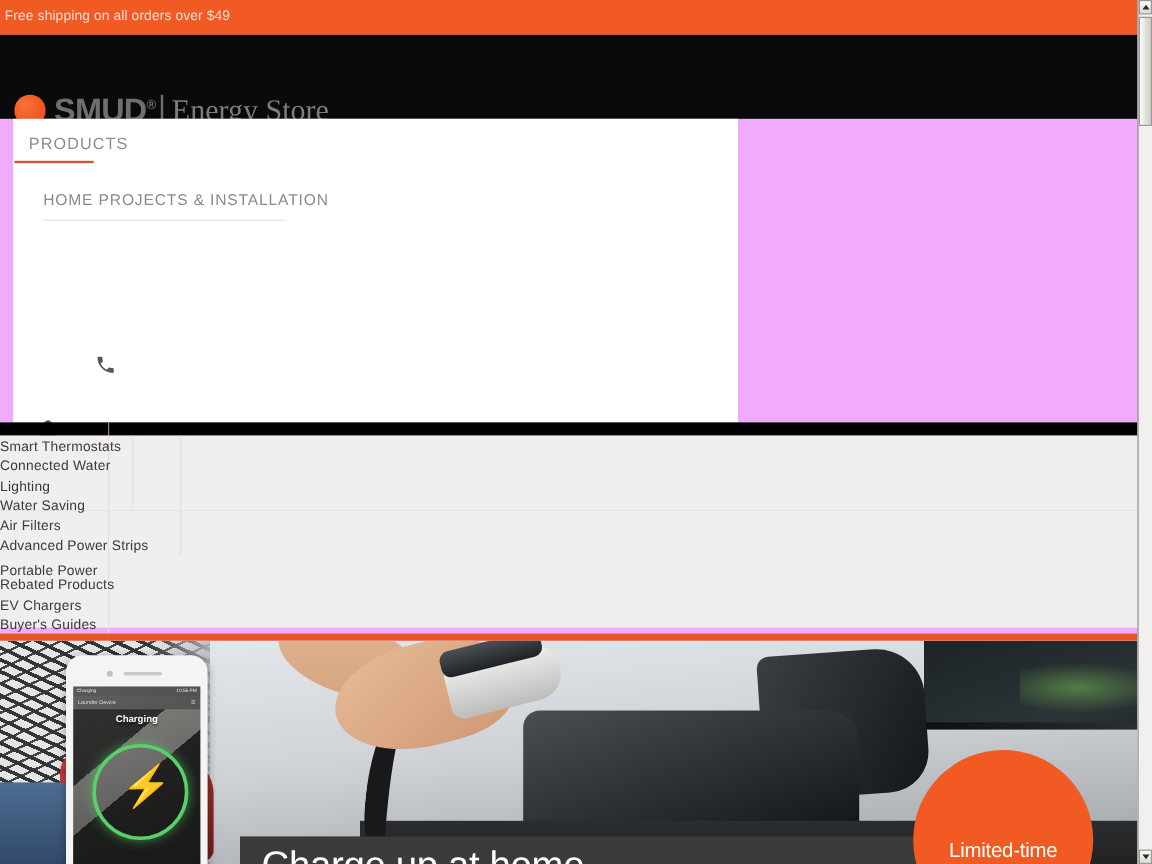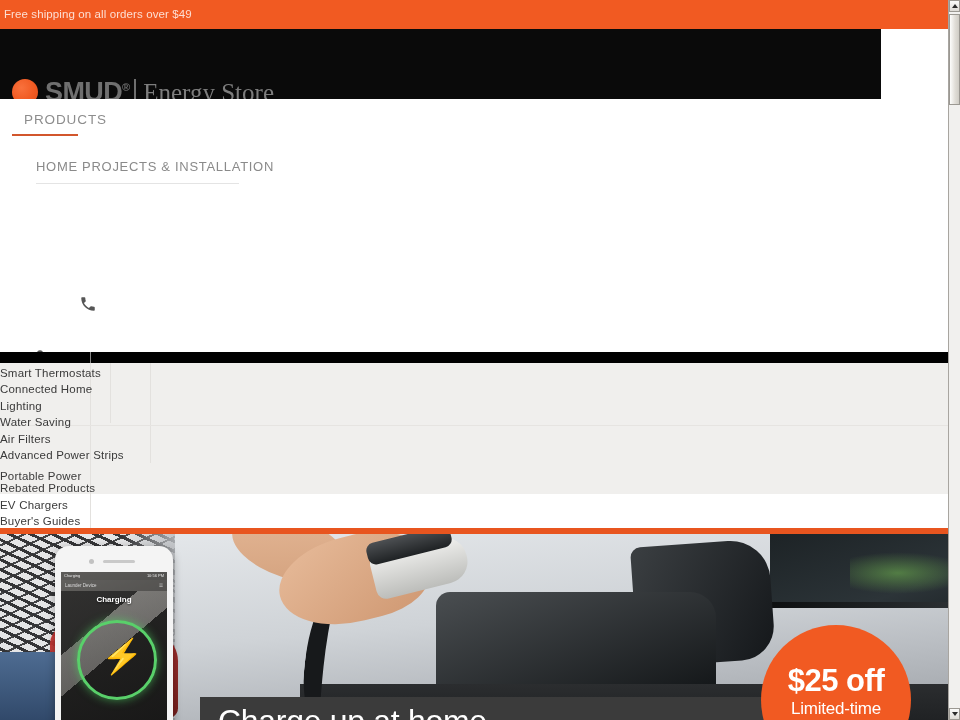--- a/index.html
+++ b/index.html
@@ -1,32 +1,32 @@
 <!DOCTYPE html>
 <html><head>
 <meta charset="utf-8">
 <style>
   html,body{margin:0;padding:0;}
   body{
     width:960px;height:720px;overflow:hidden;
     font-family:"Liberation Sans",sans-serif;
     background:#000;position:relative;
   }
-  .page{position:absolute;left:0;top:0;width:948px;height:720px;overflow:hidden;background:#ffffff;}
+  .page{position:absolute;left:0;top:0;width:948px;height:720px;overflow:hidden;background:#f0abfc;}
 
   
   .announce{
     position:absolute;left:0;top:0;width:948px;height:29px;
     background:#f15a22;color:#fdded3;
     font-size:11.5px;line-height:29px;padding-left:4px;
     box-sizing:border-box;letter-spacing:.1px;white-space:nowrap;
   }
 
   
-  .header{position:absolute;left:0;top:29px;width:881px;height:70px;background:#0a0a0a;}
+  .header{position:absolute;left:0;top:29px;width:948px;height:70px;background:#0a0a0a;}
   .logo{position:absolute;left:12px;top:47px;display:flex;align-items:center;height:32px;}
   .logo-dot{
     width:26px;height:26px;border-radius:50%;
     background:radial-gradient(circle at 36% 34%,#f9713c 0%,#f05a22 55%,#df4f19 100%);
     margin-right:7px;flex:none;
   }
   .logo-smud{
     font-family:"Liberation Sans",sans-serif;font-weight:bold;
     font-size:27px;color:#6f6f6f;letter-spacing:-0.6px;line-height:1;
     position:relative;
@@ -65,21 +65,21 @@
   .ic-user{left:20px;top:249px;}
   .ic-cart{left:20px;top:302px;}
   .dd-icon svg{display:block;fill:#565656;}
 
   
   .blackstrip{position:absolute;left:0;top:352px;width:948px;height:11px;background:#000;}
   .tick{position:absolute;left:90px;top:352px;width:1px;height:11px;background:#888;}
 
   
   .cats{
-    position:absolute;left:0;top:363px;width:948px;height:131px;
+    position:absolute;left:0;top:363px;width:948px;height:160px;
     background:#f0efed;
   }
   .cat{
     position:absolute;left:0;font-size:11.5px;color:#3a3a3a;
     letter-spacing:.2px;white-space:nowrap;
   }
   .vline{position:absolute;width:1px;background:#e3e1de;}
   .catrule{position:absolute;left:0;top:425px;width:948px;height:1px;background:#e6e4e1;}
 
   
@@ -321,21 +321,21 @@
   <div class="blackstrip"></div>
   <div class="tick"></div>
 
   <div class="cats">
     <div class="vline" style="left:90px;top:0px;height:165px;"></div>
     <div class="vline" style="left:150px;top:0px;height:100px;"></div>
     <div class="vline" style="left:110px;top:0px;height:60px;"></div>
     <div class="catrule" style="top:62px;"></div>
 
     <div class="cat" style="top:4px;">Smart Thermostats</div>
-    <div class="cat" style="top:20px;">Connected Home</div>
+    <div class="cat" style="top:20px;">Connected Water</div>
     <div class="cat" style="top:37px;">Lighting</div>
     <div class="cat" style="top:53px;">Water Saving</div>
     <div class="cat" style="top:70px;">Air Filters</div>
     <div class="cat" style="top:86px;">Advanced Power Strips</div>
     <div class="cat" style="top:107px;">Portable Power</div>
     <div class="cat" style="top:119px;text-align:right;">Rebated Products</div>
     <div class="cat" style="top:136px;">EV Chargers</div>
     <div class="cat" style="top:152px;">Buyer's Guides</div>
   </div>
 
@@ -382,21 +382,20 @@
           <span>☰</span>
         </div>
         <div class="ph-charging">Charging</div>
         <div class="ph-ring"></div>
         <div class="ph-bolt">⚡</div>
       </div>
     </div>
   </div>
 
   <div class="badge">
-    <div class="badge-1">$25 off</div>
     <div class="badge-2">Limited-time</div>
   </div>
 
   <div class="caption">
     <div class="caption-text">Charge up at home</div>
   </div>
 
 </div>
 
 <div class="sb">

